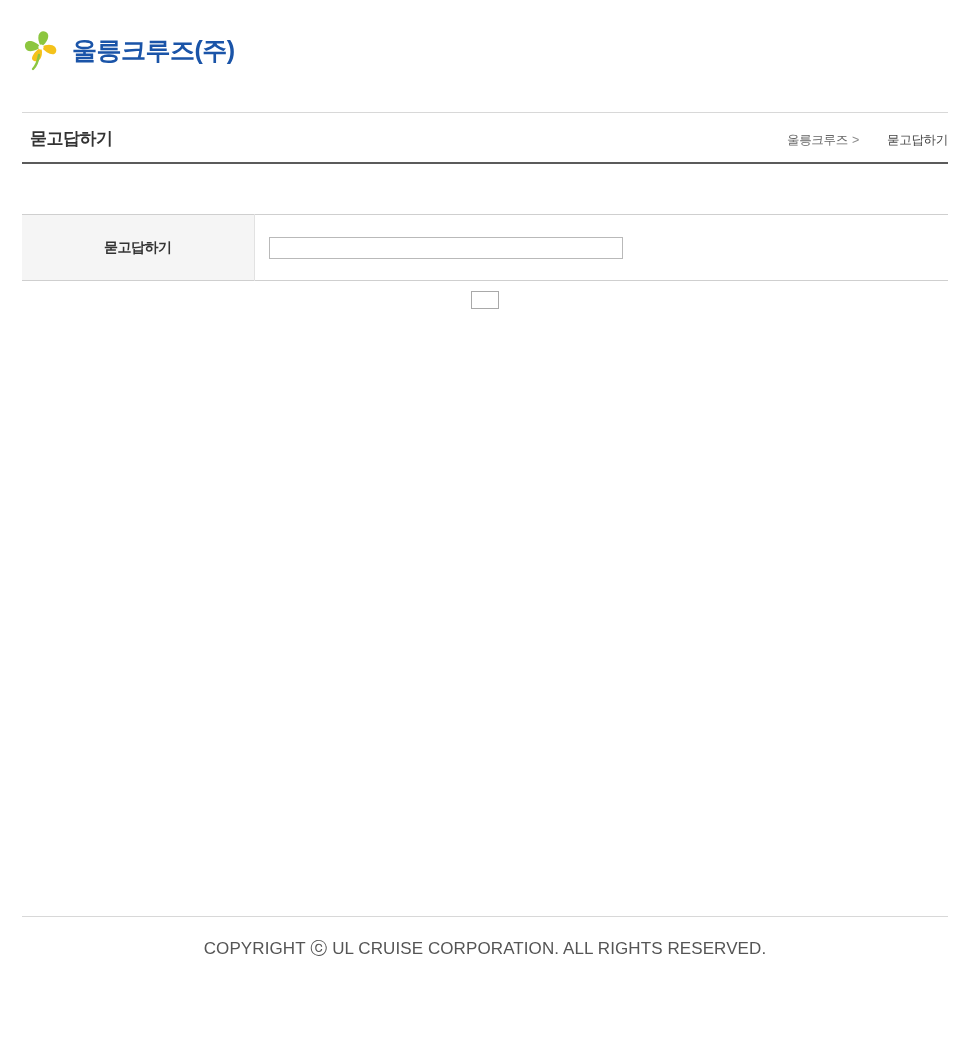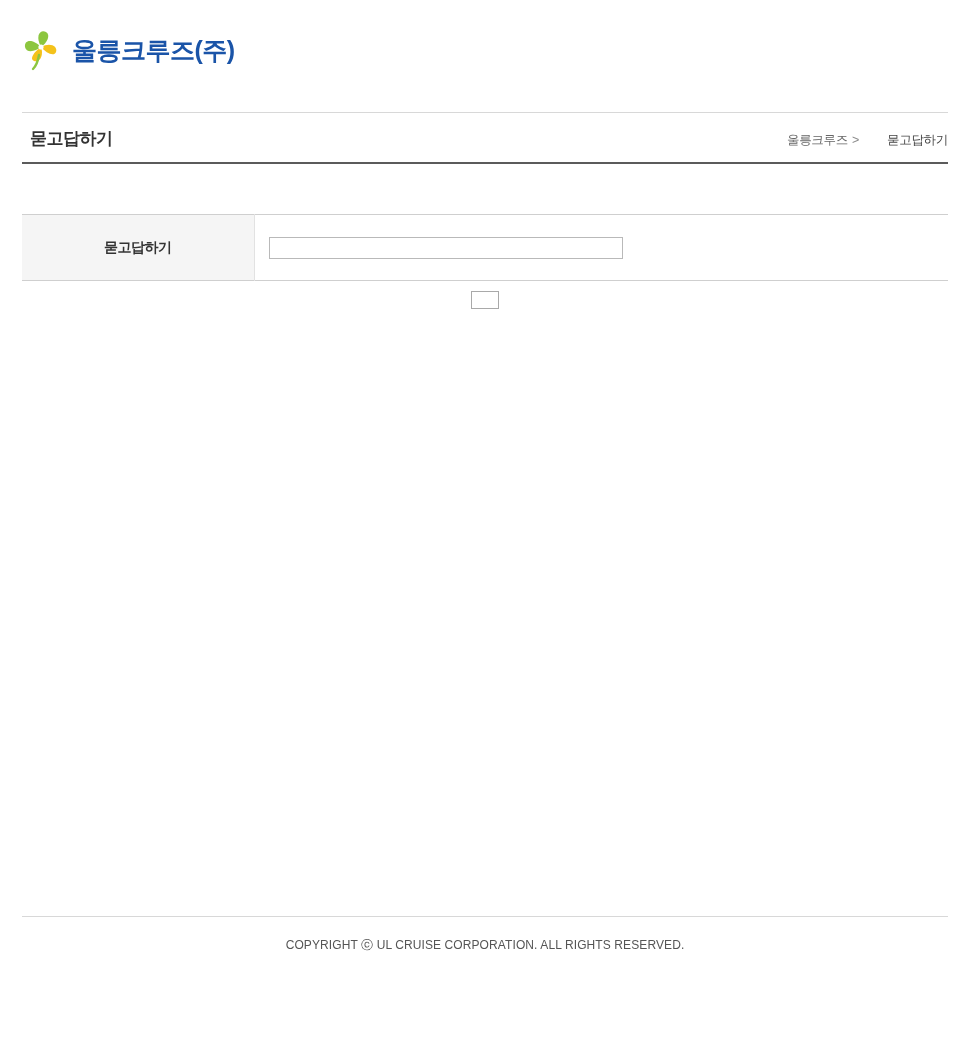--- a/index.html
+++ b/index.html
@@ -149,21 +149,21 @@
   
   .footer {
     position: absolute;
     left: 22px;
     right: 22px;
     top: 916px;
     border-top: 1px solid #d8d8d8;
   }
   .copyright {
     text-align: center;
-    font-size: 12px;
+    font-size: 17px;
     color: #555555;
     padding-top: 20px;
     letter-spacing: 0.1px;
   }
 </style>
 </head>
 <body>
 
 <div class="site-header">
   <a class="logo-block" href="#">

